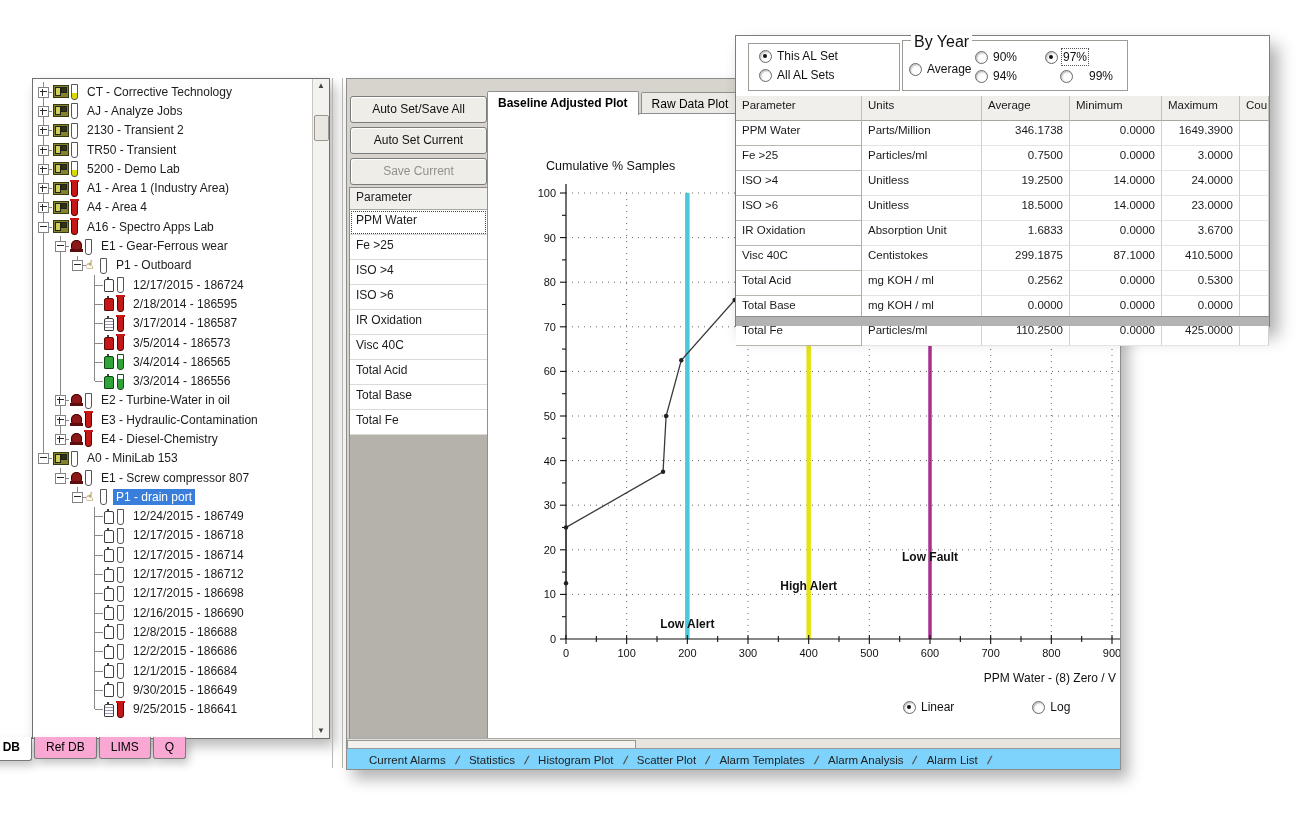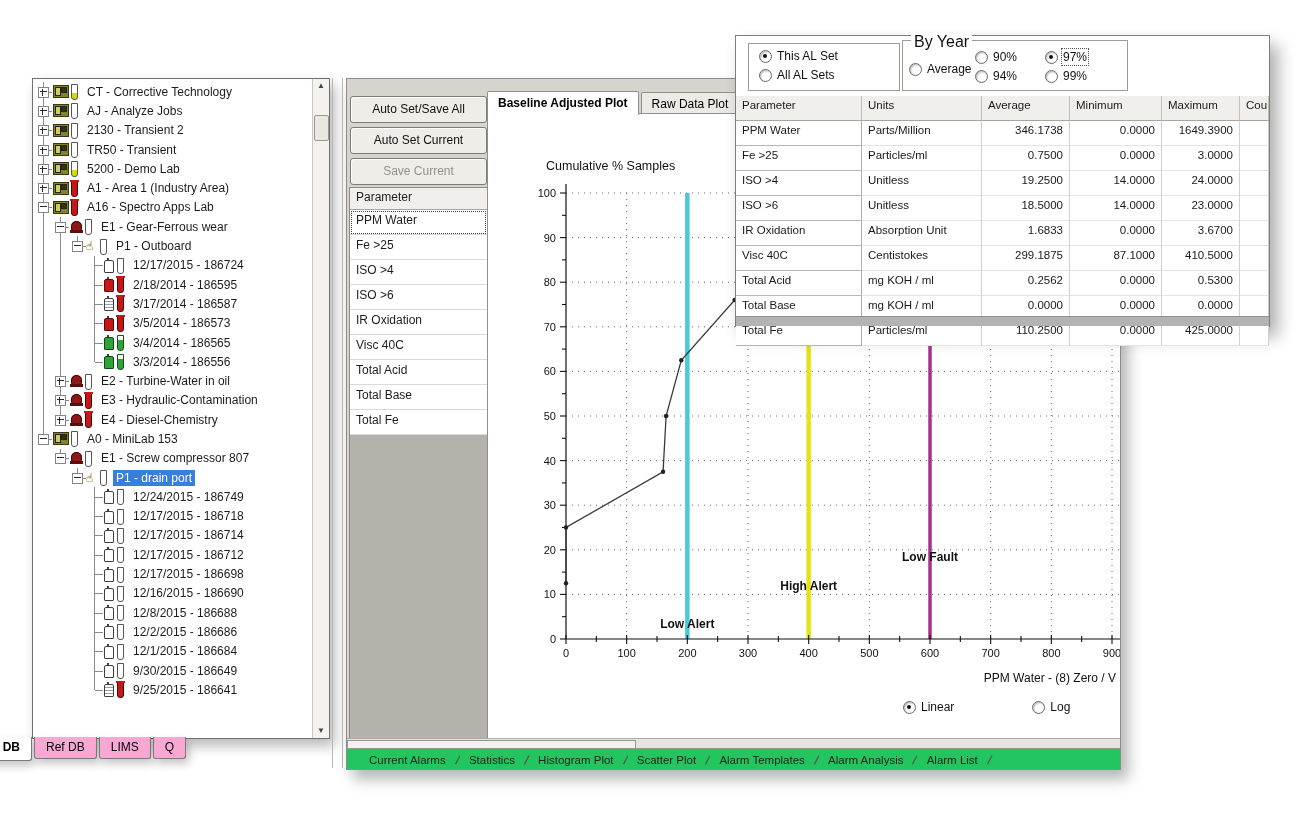--- a/index.html
+++ b/index.html
@@ -76,21 +76,21 @@
     border:1px solid #8f8f8f;overflow:hidden;}
   #scale-radios{position:absolute;left:415px;top:586px;display:flex;gap:78px;font-size:12px;color:#111;}
   .ropt{display:flex;align-items:center;white-space:nowrap;}
   .radio{width:11px;height:11px;border-radius:50%;border:1px solid #6a6a6a;background:#fff;display:inline-block;
     margin-right:5px;position:relative;box-shadow:inset 1px 1px 2px rgba(0,0,0,.30);flex:none;}
   .radio.sel::after{content:'';position:absolute;left:3px;top:3px;width:4px;height:4px;border-radius:50%;background:#111;}
   .focus-dotted{outline:1px dotted #555;outline-offset:1px;}
   
   #hscroll{position:absolute;left:0;top:659px;width:773px;height:10px;background:#e6e4dd;border-top:1px solid #aaa;}
   #hthumb{position:absolute;left:0;top:1px;width:287px;height:8px;background:#f2f1ed;border:1px solid #98968e;}
-  #bottom-tabs{position:absolute;left:0;top:669px;width:773px;height:21px;background:#22c55e;
+  #bottom-tabs{position:absolute;left:0;top:669px;width:773px;height:21px;background:#7dd3fc;
     border-top:1px solid #999;display:flex;align-items:center;font-size:11.5px;color:#222;padding-left:12px;}
   .btab{padding:0 10px;}
   .btab.active{font-weight:normal;}
   .bsep{color:#555;transform:skewX(-18deg);font-weight:bold;}
   
   #popup{left:735px;top:35px;width:533px;height:290px;background:#fff;border:1px solid #7d7d7d;
     box-shadow:8px 10px 16px rgba(0,0,0,.32);z-index:10;}
   .gbox{position:absolute;border:1px solid #9d9b94;font-size:12px;color:#111;}
   #albox{left:12px;top:7px;width:150px;height:46px;}
   #albox .ropt{position:absolute;left:10px;}
@@ -151,20 +151,28 @@
         <span class="ico icon-tube tube-yellow"></span>
         <span class="tlabel">5200 - Demo Lab</span>
       </div>
       <div class="trow">
         <span class="g t">
           <span class="expander plus"></span>
         </span>
         <span class="ico icon-site"></span>
         <span class="ico icon-tube tube-red"></span>
         <span class="tlabel">A1 - Area 1 (Industry Area)</span>
+      </div>
+      <div class="trow">
+        <span class="g t">
+          <span class="expander plus"></span>
+        </span>
+        <span class="ico icon-site"></span>
+        <span class="ico icon-tube tube-red"></span>
+        <span class="tlabel">A4 - Area 4</span>
       </div>
       <div class="trow">
         <span class="g t">
           <span class="expander"></span>
         </span>
         <span class="ico icon-site"></span>
         <span class="ico icon-tube tube-red"></span>
         <span class="tlabel">A16 - Spectro Apps Lab</span>
       </div>
       <div class="trow">
@@ -591,21 +599,21 @@
         <span>90%</span>
       </label>
       <label class="ropt" style="left: 72px; top: 28px; position: absolute;">
         <span class="radio"></span>
         <span>94%</span>
       </label>
       <label class="ropt" style="left: 142px; top: 9px; position: absolute;">
         <span class="radio sel"></span>
         <span class="focus-dotted">97%</span>
       </label>
-      <label class="ropt" style="left: 142px; top: 28px; position: absolute;">
+      <label class="ropt" style="left: 157px; top: 28px; position: absolute; gap: 11px;">
         <span class="radio"></span>
         <span>99%</span>
       </label>
     </div>
   <div id="popup-table">
       <div class="trowg thead">
         <div class="tcell">Parameter</div>
         <div class="tcell">Units</div>
         <div class="tcell">Average</div>
         <div class="tcell">Minimum</div>

